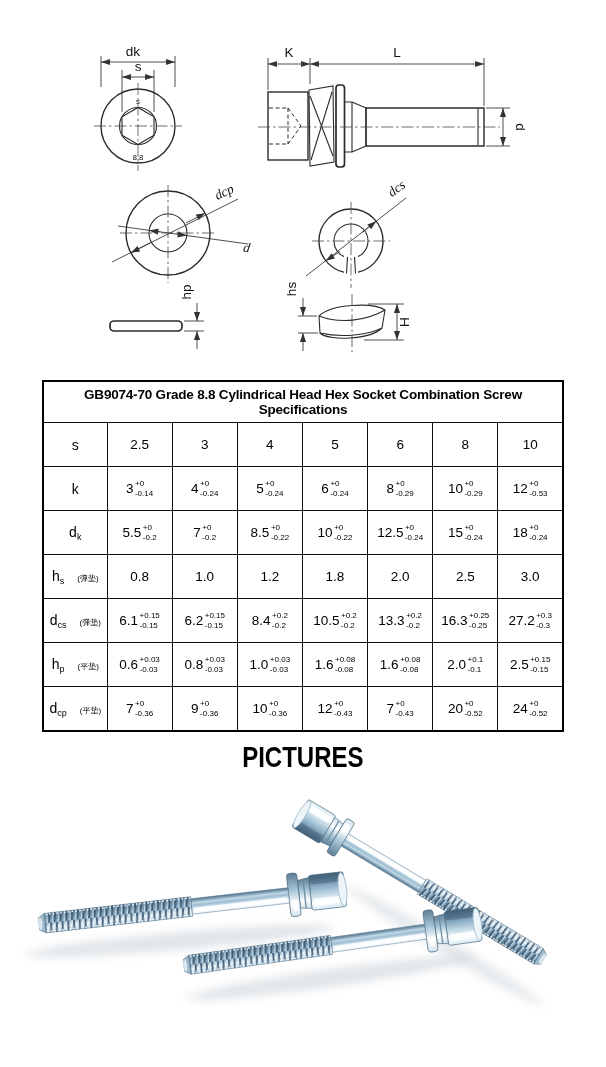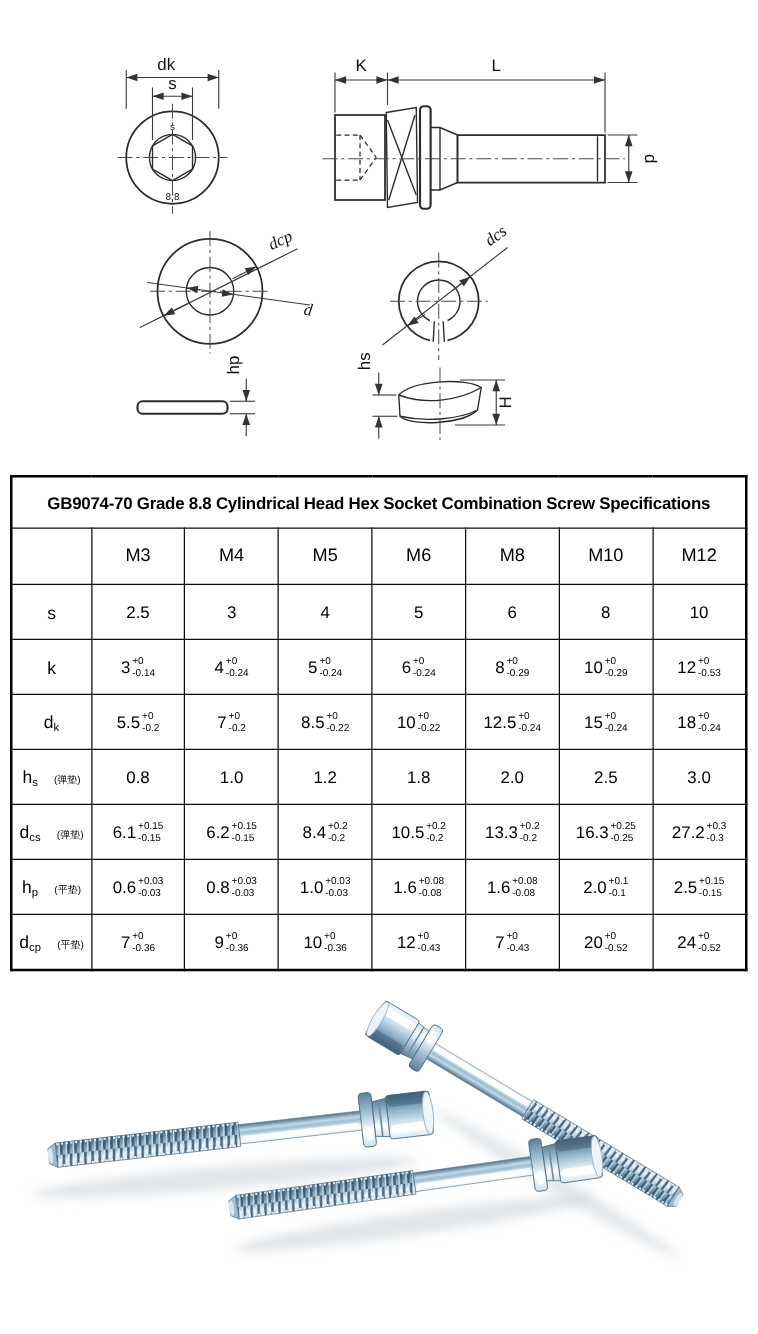--- a/index.html
+++ b/index.html
@@ -11,21 +11,21 @@
   .ol{stroke:#2b2b2b;stroke-width:1.4;fill:none;}
   .ol2{stroke:#2b2b2b;stroke-width:1.1;fill:none;}
   .dl{stroke:#3a3a3a;stroke-width:0.9;fill:none;}
   .cl{stroke:#4a4a4a;stroke-width:0.8;fill:none;stroke-dasharray:12 3 2.5 3;}
   .hl{stroke:#2b2b2b;stroke-width:1;fill:none;stroke-dasharray:4 2.6;}
   text.dim{font:13.5px "Liberation Sans", sans-serif; fill:#111;}
   text.dimi{font:italic 13.5px "Liberation Serif", serif; fill:#111;}
   text.mark{font:8px "Liberation Sans", sans-serif; fill:#111;}
 
   
-  #spec-table{border-collapse:collapse;table-layout:fixed;width:590px;margin:4px auto 0 auto;border:2.5px solid #000;}
+  #spec-table{border-collapse:collapse;table-layout:fixed;width:522px;margin:4px auto 0 auto;border:2.5px solid #000;}
   #spec-table th,#spec-table td{border:1.4px solid #0d0d0d;text-align:center;vertical-align:middle;padding:0;font-weight:normal;background:#fff;}
   #spec-table .title-cell{height:40px;font-weight:bold;font-size:13.5px;letter-spacing:-0.2px;}
   #spec-table thead .mcol{height:44px;font-size:14.5px;}
   #spec-table tbody td,#spec-table tbody th{height:43px;font-size:13.5px;}
   .cellwrap{display:inline-flex;align-items:center;justify-content:center;}
   .tol{display:inline-flex;flex-direction:column;text-align:left;font-size:8px;line-height:1.2;margin-left:1.5px;}
   .rl-main{font-size:14px;}
   .rl-sub{font-size:9px;vertical-align:-3px;}
   .rl-note{font-size:8px;margin-left:13px;}
 
@@ -172,30 +172,20 @@
 
   <table id="spec-table">
     <colgroup>
       <col style="width:64px">
       <col span="7">
     </colgroup>
     <thead>
       <tr>
         <th class="title-cell" colspan="8">GB9074-70 Grade 8.8 Cylindrical Head Hex Socket Combination Screw Specifications</th>
       </tr>
-      <tr id="spec-header-row">
-          <th class="mcol"></th>
-          <th class="mcol">M3</th>
-          <th class="mcol">M4</th>
-          <th class="mcol">M5</th>
-          <th class="mcol">M6</th>
-          <th class="mcol">M8</th>
-          <th class="mcol">M10</th>
-          <th class="mcol">M12</th>
-        </tr>
     </thead>
     <tbody id="spec-body">
         <tr>
           <th><span class="rl-main">s</span></th>
           <td>2.5</td>
           <td>3</td>
           <td>4</td>
           <td>5</td>
           <td>6</td>
           <td>8</td>
@@ -467,20 +457,23 @@
               <span>24</span>
               <span class="tol">
                 <span>+0</span>
                 <span>-0.52</span>
               </span>
             </span></td>
         </tr>
       </tbody>
   </table>
 
+  <div id="pictures-heading">
+    <span>PICTURES</span>
+  </div>
 
   <svg id="photo" width="606" height="255" viewBox="0 0 606 255">
     <defs>
       <linearGradient id="gHead" x1="0" y1="0" x2="0" y2="1">
         <stop offset="0" stop-color="#dcebf4"></stop>
           <stop offset="0.2" stop-color="#f7fbfe"></stop>
         <stop offset="0.45" stop-color="#bcd4e3"></stop>
           <stop offset="0.65" stop-color="#8db0c6"></stop>
         <stop offset="0.85" stop-color="#5f8098"></stop>
           <stop offset="1" stop-color="#3f5d73"></stop>

